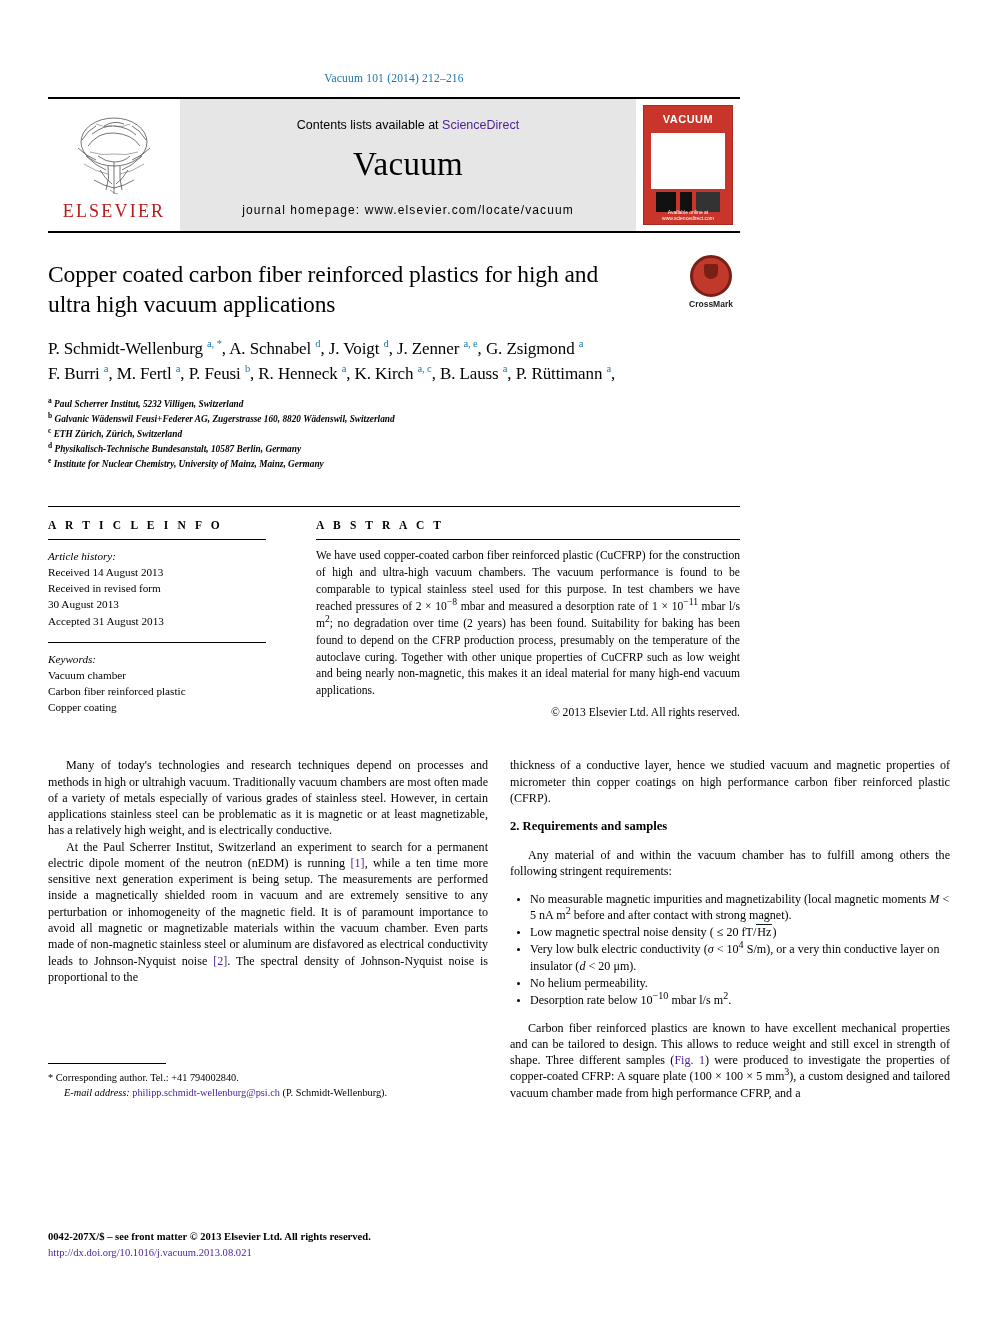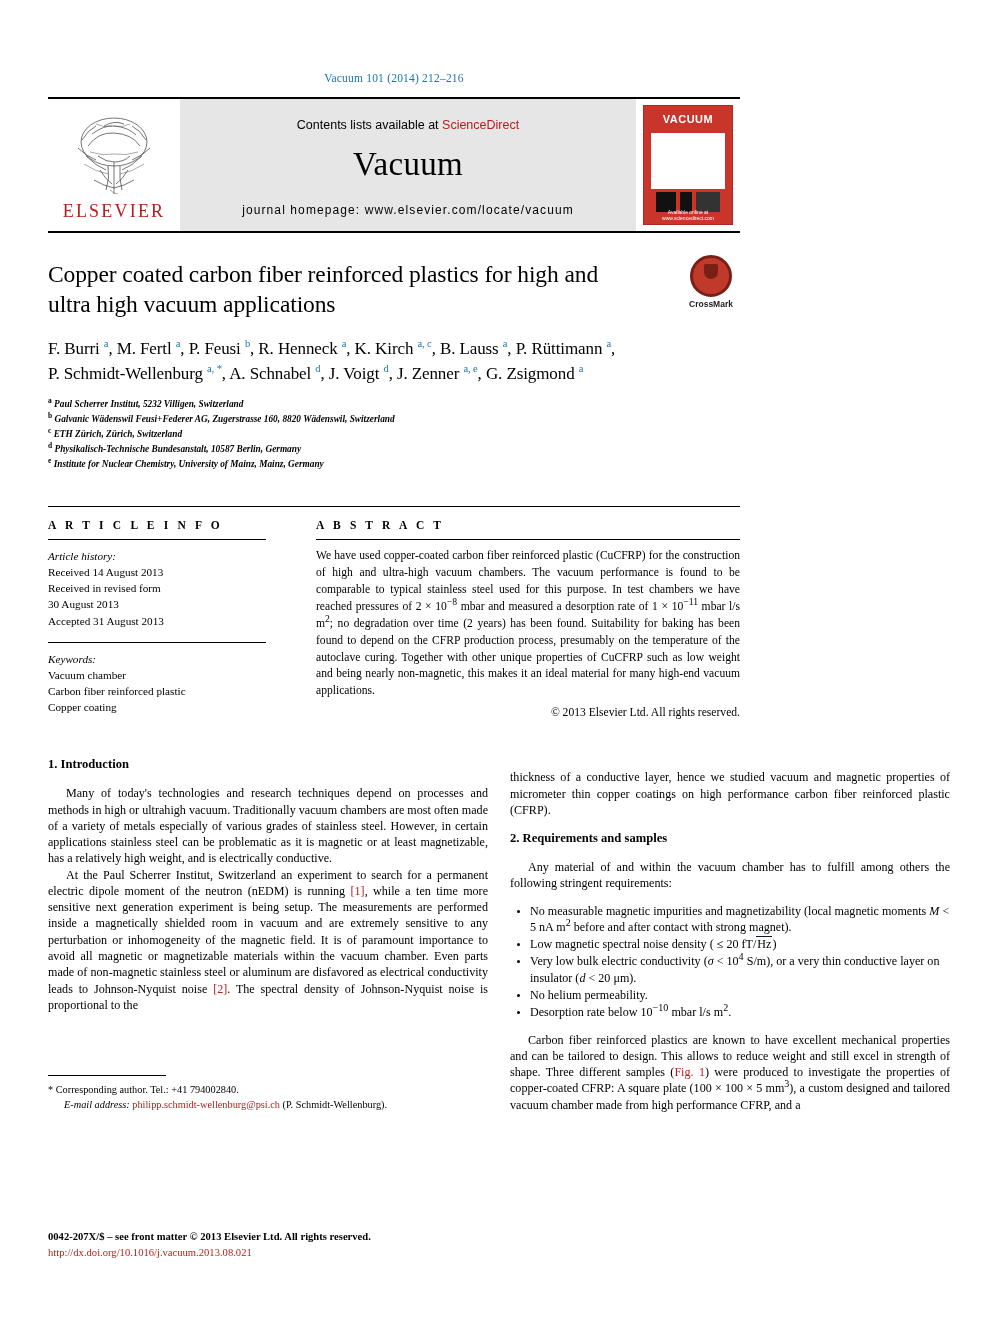--- a/index.html
+++ b/index.html
@@ -15,21 +15,21 @@
     position: relative;
     overflow: hidden;
   }
   .page {
     position: relative;
     width: 788px;
     height: 1323px;
     padding: 0;
   }
   a, .link {
-    color: #b91c1c;
+    color: #4c1d95;
     text-decoration: none;
   }
 
   
   .runhead {
     text-align: center;
     font-size: 11.5px;
     color: #1a75ad;
     padding-top: 72px;
     letter-spacing: .2px;
@@ -231,21 +231,21 @@
     font-family: "Liberation Serif", serif;
   }
   p.bt {
     font-size: 12.1px;
     line-height: 1.345;
     text-align: justify;
     margin: 0;
     text-indent: 18px;
     hyphens: auto;
   }
-  p.bt.cont { text-indent: 0; margin-top: 12px; }
+  p.bt.cont { text-indent: 0; }
   ul.req {
     margin: 11px 0 11px 0;
     padding-left: 20px;
     font-size: 12.1px;
     line-height: 1.345;
   }
   ul.req li { margin-bottom: 1px; }
   ul.req li::marker { font-size: 10px; }
   .sp { height: 13px; }
 
@@ -339,22 +339,22 @@
     <h1 class="title">Copper coated carbon fiber reinforced plastics for high and ultra high vacuum applications</h1>
     <div class="crossmark">
       <div class="cm-circle">
           <div class="cm-shield"></div>
         </div>
       <div class="cm-label">CrossMark</div>
     </div>
   </div>
 
   <div class="authors">
+    <div>P. Schmidt-Wellenburg <sup>a, *</sup>, A. Schnabel <sup>d</sup>, J. Voigt <sup>d</sup>, J. Zenner <sup>a, e</sup>, G. Zsigmond <sup>a</sup></div>
     <div>F. Burri <sup>a</sup>, M. Fertl <sup>a</sup>, P. Feusi <sup>b</sup>, R. Henneck <sup>a</sup>, K. Kirch <sup>a, c</sup>, B. Lauss <sup>a</sup>, P. Rüttimann <sup>a</sup>,</div>
-    <div>P. Schmidt-Wellenburg <sup>a, *</sup>, A. Schnabel <sup>d</sup>, J. Voigt <sup>d</sup>, J. Zenner <sup>a, e</sup>, G. Zsigmond <sup>a</sup></div>
   </div>
 
   <div class="affil">
     <div><sup>a</sup> <span>Paul Scherrer Institut, 5232 Villigen, Switzerland</span></div>
     <div><sup>b</sup> <span>Galvanic Wädenswil Feusi+Federer AG, Zugerstrasse 160, 8820 Wädenswil, Switzerland</span></div>
     <div><sup>c</sup> <span>ETH Zürich, Zürich, Switzerland</span></div>
     <div><sup>d</sup> <span>Physikalisch-Technische Bundesanstalt, 10587 Berlin, Germany</span></div>
     <div><sup>e</sup> <span>Institute for Nuclear Chemistry, University of Mainz, Mainz, Germany</span></div>
   </div>
 
@@ -382,21 +382,20 @@
       <div class="sec-hd">A B S T R A C T</div>
       <div class="rule"></div>
       <div class="abs-txt"><span>We have used copper-coated carbon fiber reinforced plastic (CuCFRP) for the construction of high and ultra-high vacuum chambers. The vacuum performance is found to be comparable to typical stainless steel used for this purpose. In test chambers we have reached pressures of 2 × 10</span><sup>−8</sup><span> mbar and measured a desorption rate of 1 × 10</span><sup>−11</sup><span> mbar l/s m</span><sup>2</sup><span>; no degradation over time (2 years) has been found. Suitability for baking has been found to depend on the CFRP production process, presumably on the temperature of the autoclave curing. Together with other unique properties of CuCFRP such as low weight and being nearly non-magnetic, this makes it an ideal material for many high-end vacuum applications.</span></div>
       <div class="abs-copy">© 2013 Elsevier Ltd. All rights reserved.</div>
     </div>
   </div>
 
   <div class="body2">
 
     <div class="bcol">
-      <h2 class="num">1. Introduction</h2>
       <p class="bt">Many of today's technologies and research techniques depend on processes and methods in high or ultrahigh vacuum. Traditionally vacuum chambers are most often made of a variety of metals especially of various grades of stainless steel. However, in certain applications stainless steel can be problematic as it is magnetic or at least magnetizable, has a relatively high weight, and is electrically conductive.</p>
       <p class="bt"><span>At the Paul Scherrer Institut, Switzerland an experiment to search for a permanent electric dipole moment of the neutron (nEDM) is running </span><span class="link">[1]</span><span>, while a ten time more sensitive next generation experiment is being setup. The measurements are performed inside a magnetically shielded room in vacuum and are extremely sensitive to any perturbation or inhomogeneity of the magnetic field. It is of paramount importance to avoid all magnetic or magnetizable materials within the vacuum chamber. Even parts made of non-magnetic stainless steel or aluminum are disfavored as electrical conductivity leads to Johnson-Nyquist noise </span><span class="link">[2]</span><span>. The spectral density of Johnson-Nyquist noise is proportional to the</span></p>
 
       <div class="footnote">
         <div class="fn-rule"></div>
         <div class="fn-txt">* Corresponding author. Tel.: +41 794002840.</div>
         <div class="fn-txt" style="padding-left:16px;text-indent:0;"><i>E-mail address:</i> <span class="link">philipp.schmidt-wellenburg@psi.ch</span> <span>(P. Schmidt-Wellenburg).</span></div>
       </div>
     </div>
 

